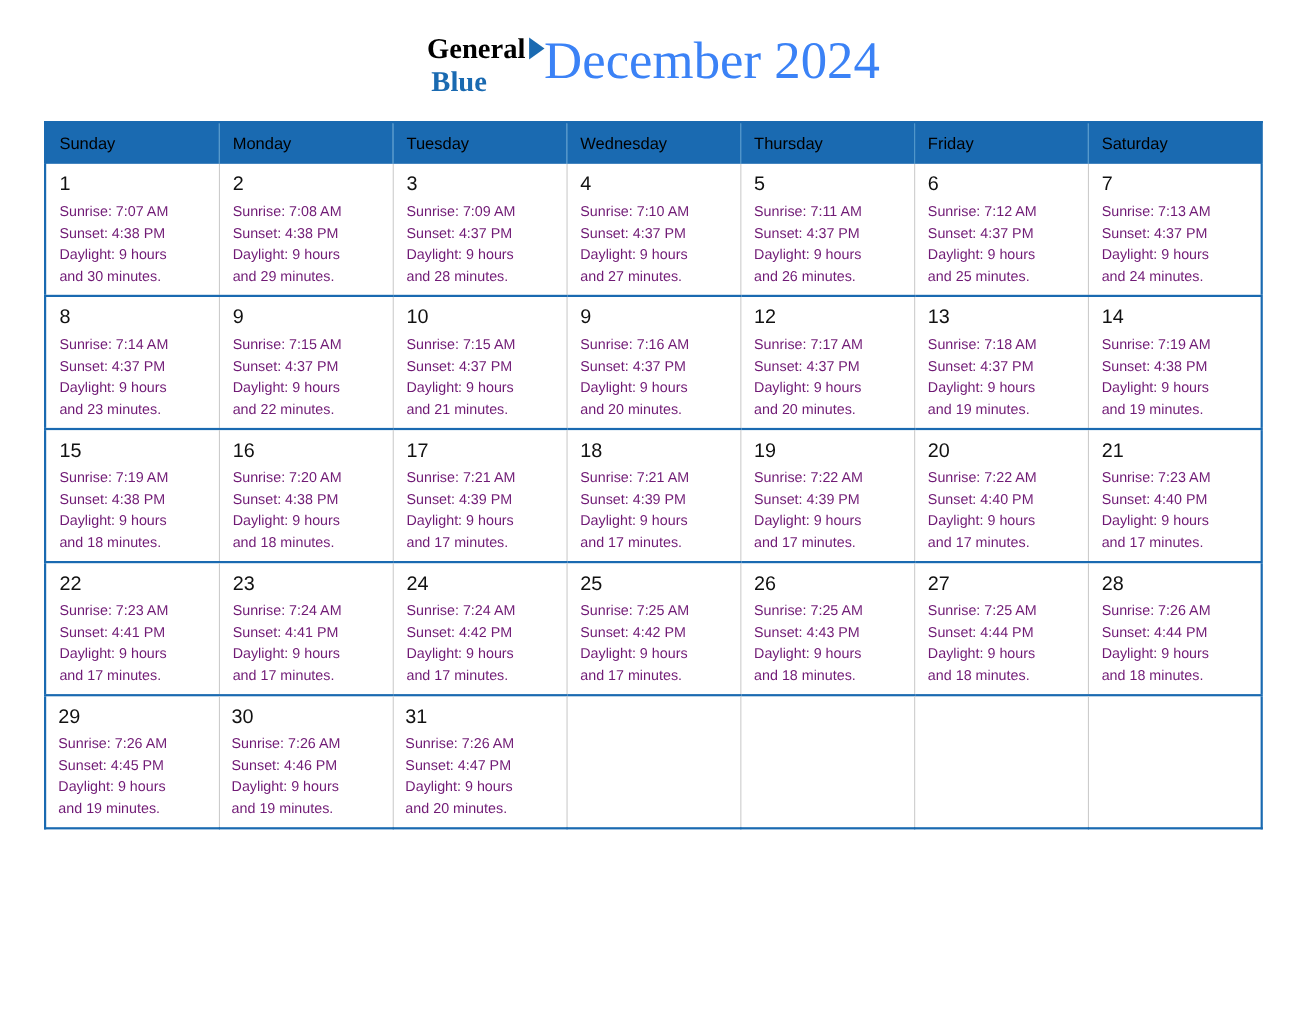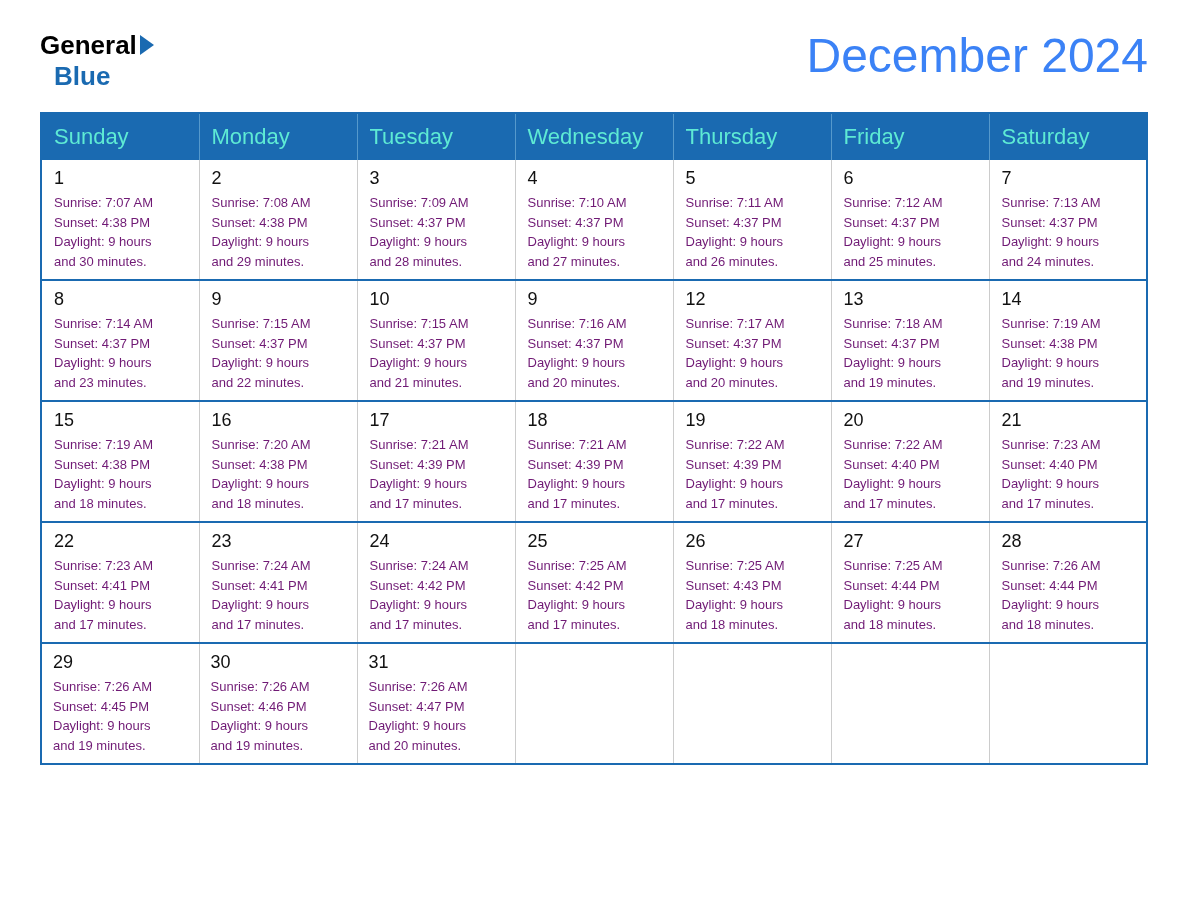--- a/index.html
+++ b/index.html
@@ -5,23 +5,24 @@
     * { box-sizing: border-box; margin: 0; padding: 0; }
     body {
       font-family: Arial, Helvetica, sans-serif;
       background: #ffffff;
       padding: 30px 40px;
       width: 1188px;
       min-height: 918px;
     }
     .header-area {
       display: flex;
-      justify-content: space-between;
+      justify-content: center;
       align-items: flex-start;
       margin-bottom: 20px;
+      font-family: Liberation Serif, serif;
     }
     .logo {
       display: flex;
       flex-direction: column;
       align-items: flex-start;
     }
     .logo-general {
       font-size: 26px;
       font-weight: bold;
       color: #000;
@@ -36,21 +37,21 @@
       border-top: 10px solid transparent;
       border-bottom: 10px solid transparent;
       display: inline-block;
       margin-left: 3px;
       margin-top: -2px;
     }
     .logo-blue {
       font-size: 26px;
       font-weight: bold;
       color: #1a6ab1;
-      margin-left: 12px;
+      margin-left: 2px;
     }
     .logo-subtitle {
       display: flex;
       align-items: center;
     }
     .title-area {
       text-align: right;
     }
     .month-title {
       font-size: 48px;
@@ -63,22 +64,22 @@
       color: #333;
       margin-top: 4px;
     }
     .calendar-table {
       width: 100%;
       border-collapse: collapse;
       border: 2px solid #1a6ab1;
     }
     .calendar-table th {
       background-color: #1a6ab1;
-      color: #5eead4;
-      font-size: 22px;
+      color: #000000;
+      font-size: 15px;
       font-weight: normal;
       padding: 10px 12px;
       text-align: left;
       border-right: 1px solid #5599cc;
     }
     .calendar-table th:last-child {
       border-right: none;
     }
     .calendar-table td {
       vertical-align: top;

